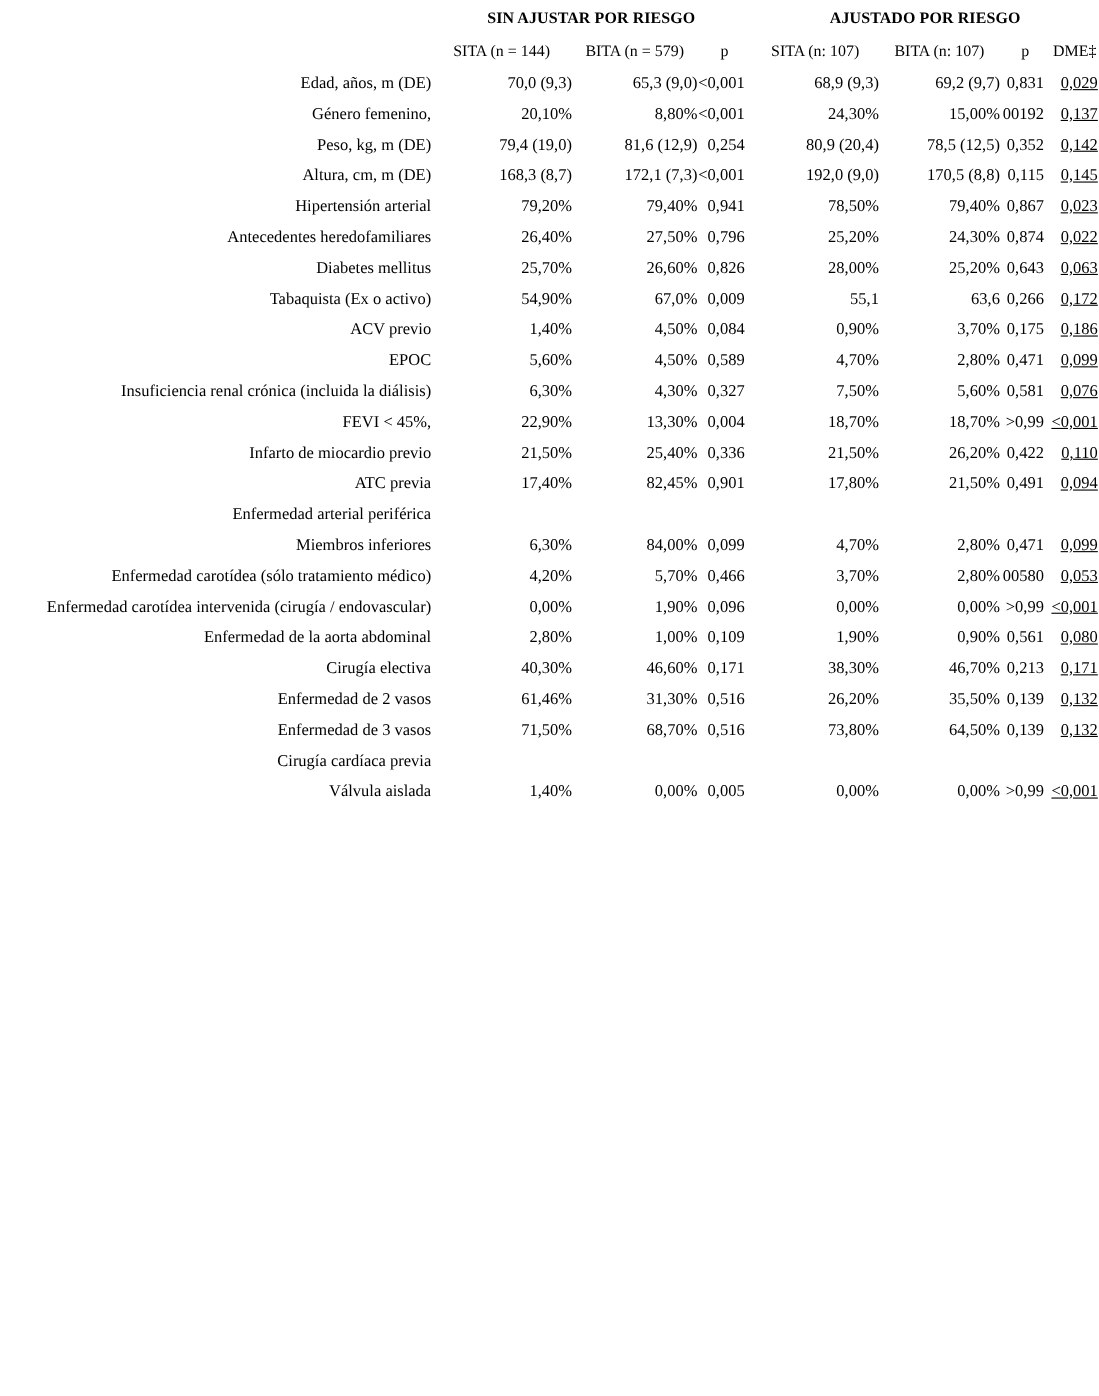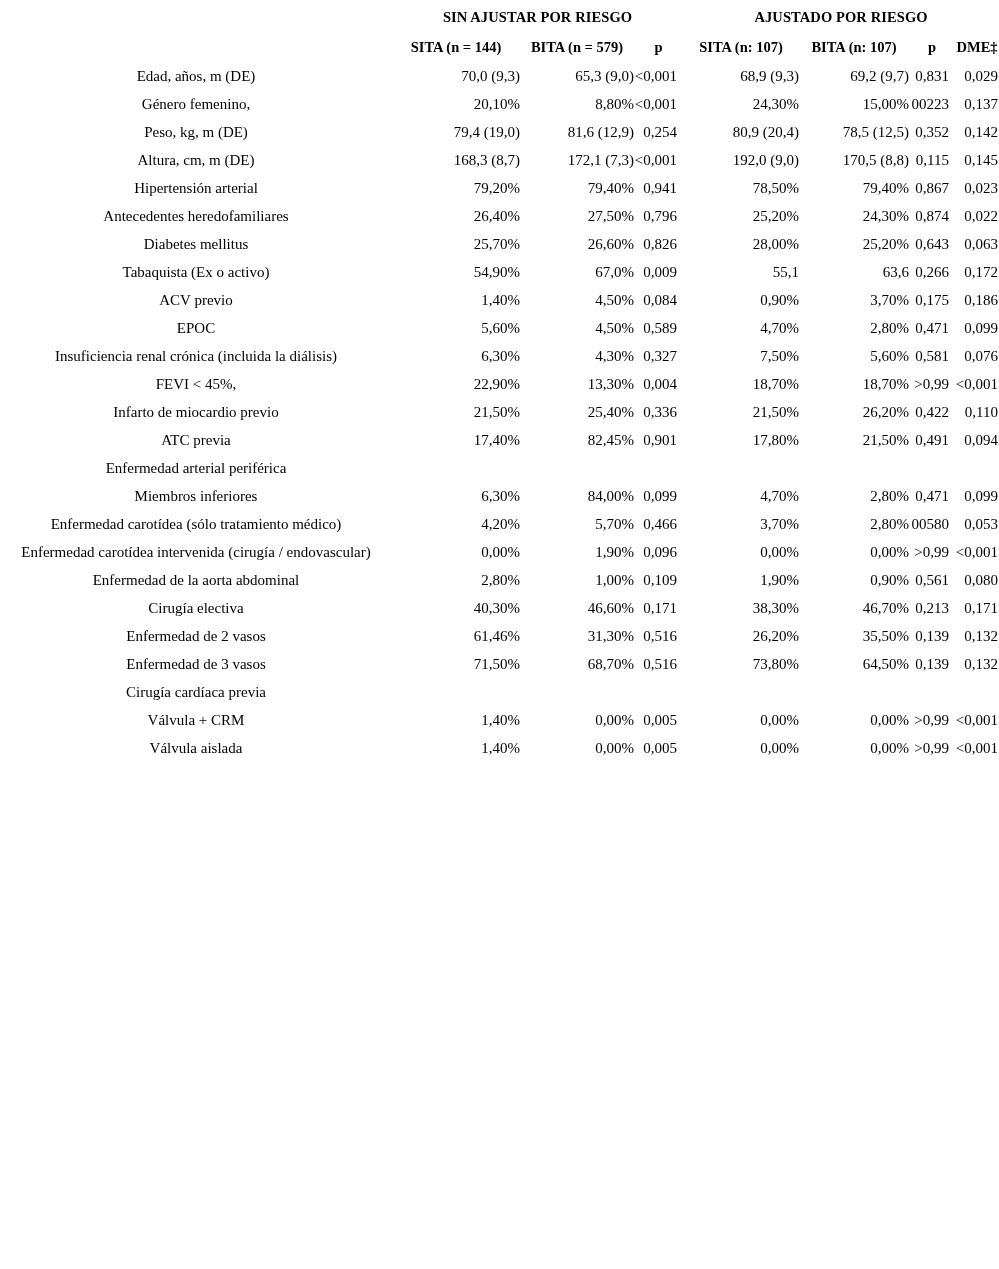--- a/index.html
+++ b/index.html
@@ -54,48 +54,49 @@
     font-size: 14.5px;
     letter-spacing: 0.1px;
     text-align: center;
     vertical-align: bottom;
     padding-bottom: 3px;
   }
 
   
   tr.colhead td {
     height: 27px;
-    font-weight: bold;
+    font-weight: normal;
     font-size: 14.5px;
     text-align: center;
     vertical-align: bottom;
     padding-bottom: 4px;
   }
   tr.colhead td.lbl { text-align: left; }
 
   
   tr.datarow td {
     height: 25px;
     font-size: 15px;
     vertical-align: bottom;
     padding-bottom: 3px;
   }
   td.lbl {
-    text-align: center;
+    text-align: right;
     padding-left: 8px;
   }
   td.num {
     text-align: right;
     padding-right: 12px;
   }
   td.num.tight {
     padding-right: 6px;
   }
   td.num.dme {
     padding-right: 1px;
+    text-decoration: underline;
   }
 </style>
 </head>
 <body>
 
 <div id="sheet">
   <table class="stats">
     <colgroup>
       <col class="c-label">
       <col class="c-v1">
@@ -134,21 +135,21 @@
           <td class="num tight">0,831</td>
           <td class="num dme">0,029</td>
         </tr>
         <tr class="datarow">
           <td class="lbl">Género femenino,</td>
           <td class="num">20,10%</td>
           <td class="num">8,80%</td>
           <td class="num tight">&lt;0,001</td>
           <td class="num">24,30%</td>
           <td class="num">15,00%</td>
-          <td class="num tight">00223</td>
+          <td class="num tight">00192</td>
           <td class="num dme">0,137</td>
         </tr>
         <tr class="datarow">
           <td class="lbl">Peso, kg, m (DE)</td>
           <td class="num">79,4 (19,0)</td>
           <td class="num">81,6 (12,9)</td>
           <td class="num tight">0,254</td>
           <td class="num">80,9 (20,4)</td>
           <td class="num">78,5 (12,5)</td>
           <td class="num tight">0,352</td>
@@ -348,30 +349,20 @@
           <td class="lbl">Cirugía cardíaca previa</td>
           <td class="num"></td>
           <td class="num"></td>
           <td class="num tight"></td>
           <td class="num"></td>
           <td class="num"></td>
           <td class="num tight"></td>
           <td class="num dme"></td>
         </tr>
         <tr class="datarow">
-          <td class="lbl">Válvula + CRM</td>
-          <td class="num">1,40%</td>
-          <td class="num">0,00%</td>
-          <td class="num tight">0,005</td>
-          <td class="num">0,00%</td>
-          <td class="num">0,00%</td>
-          <td class="num tight">&gt;0,99</td>
-          <td class="num dme">&lt;0,001</td>
-        </tr>
-        <tr class="datarow">
           <td class="lbl">Válvula aislada</td>
           <td class="num">1,40%</td>
           <td class="num">0,00%</td>
           <td class="num tight">0,005</td>
           <td class="num">0,00%</td>
           <td class="num">0,00%</td>
           <td class="num tight">&gt;0,99</td>
           <td class="num dme">&lt;0,001</td>
         </tr>
       </tbody>

